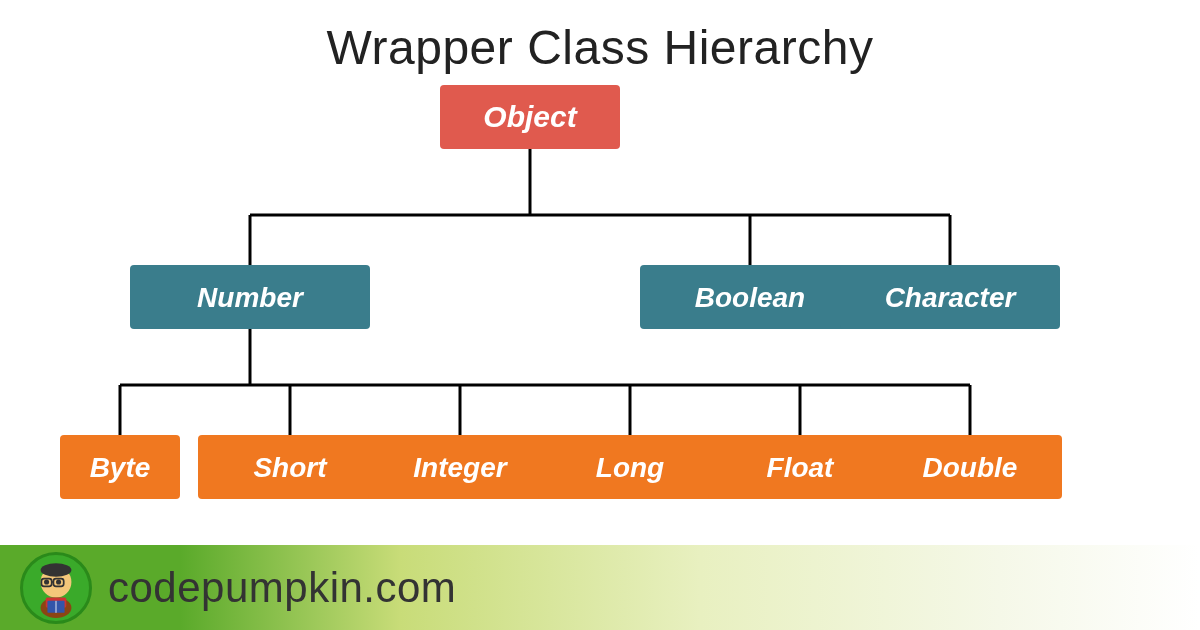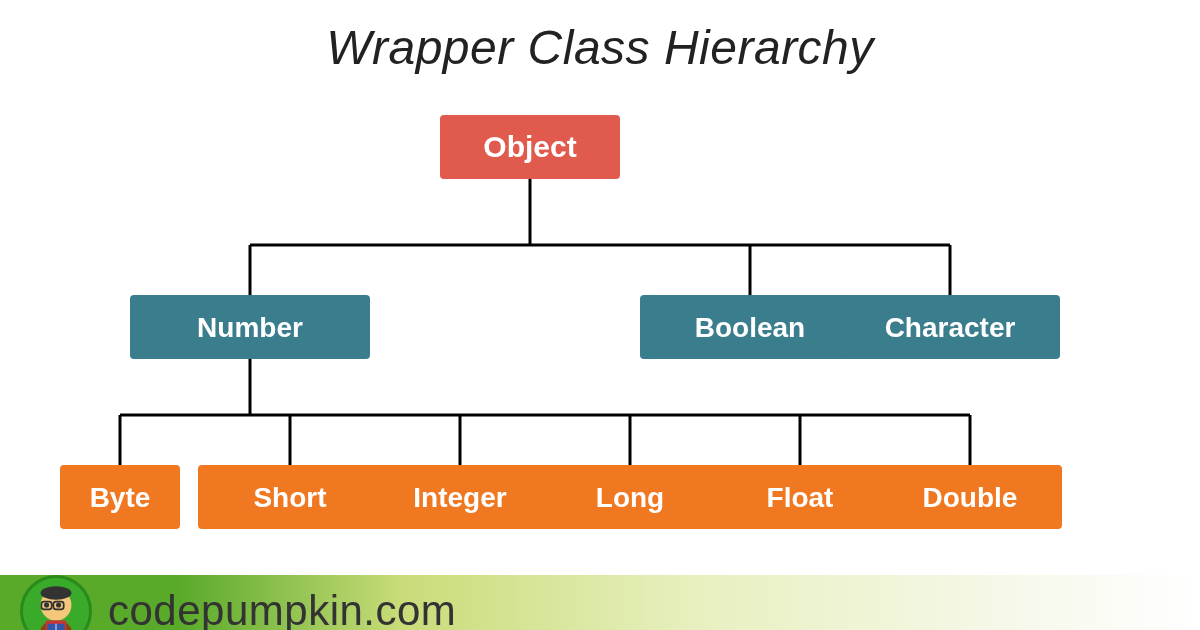--- a/index.html
+++ b/index.html
@@ -18,32 +18,31 @@
       display: flex;
       flex-direction: column;
       align-items: center;
       padding: 20px 40px 10px;
     }
 
     .page-title {
       font-size: 48px;
       font-weight: 400;
       color: #222;
-      margin-bottom: 30px;
       letter-spacing: 0.5px;
-      font-style: italic;
     }
 
     
     .diagram {
       position: relative;
       width: 1100px;
       display: flex;
       flex-direction: column;
       align-items: flex-end;
+      font-style: italic;
     }
 
     
     .footer {
       height: 90px;
       background: linear-gradient(to right, #5aaa2a 0%, #5aaa2a 180px, #c8dc78 400px, #e8f0c0 700px, #f5f8e8 1000px, #ffffff 1200px);
       display: flex;
       align-items: center;
       width: 100%;
       padding: 0 20px;

